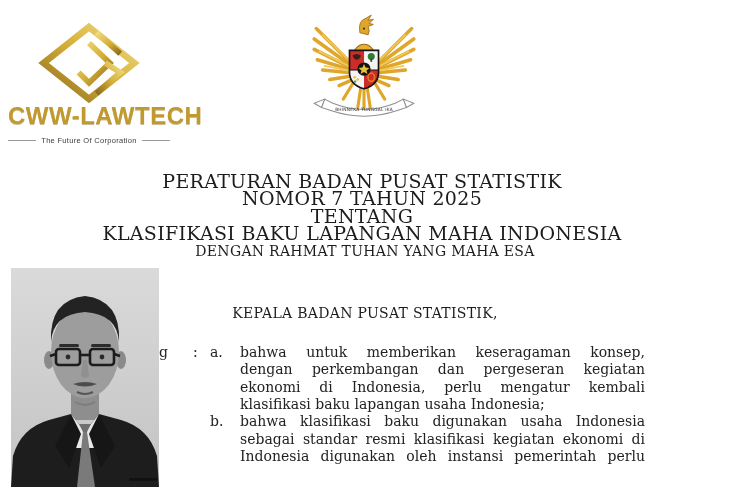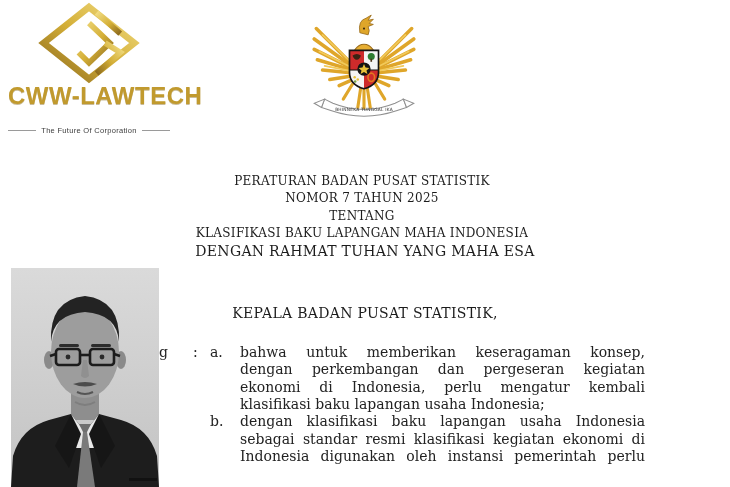--- a/index.html
+++ b/index.html
@@ -2,44 +2,44 @@
 <html><head>
 <meta charset="utf-8">
 <style>
   html,body{margin:0;padding:0;}
   body{
     position:relative;width:730px;height:487px;background:#ffffff;
     font-family:"DejaVu Serif","Liberation Serif",serif;
     overflow:hidden;color:#1e1e1e;
   }
   
-  .logo{position:absolute;left:8px;top:0;width:162px;text-align:center;}
+  .logo{position:absolute;left:8px;top:20px;width:162px;text-align:center;}
   .logo-icon{display:block;margin:2px auto 0 auto;}
   .logo-text{
     font-family:"Liberation Sans","DejaVu Sans",sans-serif;
     font-size:24px;font-weight:700;letter-spacing:.5px;line-height:24px;
     color:#c19a2e;
     text-shadow:0 1px 0 rgba(138,106,30,.45);
     white-space:nowrap;
   }
   .logo-tagline{
-    margin-top:18px;display:flex;align-items:center;gap:5px;justify-content:center;
+    margin-top:8px;display:flex;align-items:center;gap:5px;justify-content:center;
     font-family:"Liberation Sans","DejaVu Sans",sans-serif;
     font-size:7.5px;color:#3c3c3c;letter-spacing:.3px;white-space:nowrap;
   }
   .tag-rule{height:1px;background:#9a9a9a;flex:1 1 auto;max-width:30px;}
   
   .garuda{position:absolute;left:312px;top:12px;width:104px;height:112px;}
   
   .center-line{
     position:absolute;left:0;width:730px;text-align:center;
     font-size:14px;line-height:17.3px;letter-spacing:.3px;color:#1c1c1c;
   }
   #title-block{position:absolute;left:0;top:173px;width:724px;text-align:center;
-    font-size:12px;line-height:17.3px;letter-spacing:.3px;color:#1c1c1c;}
+    font-size:19px;line-height:17.3px;letter-spacing:.3px;color:#1c1c1c;}
   #invocation{top:243px;}
   #issuer{top:305px;}
   .considering{
     position:absolute;left:159px;top:344px;width:487px;
     font-size:14px;line-height:17.35px;color:#222;
     display:flex;flex-direction:row;
   }
   .cons-frag{width:34px;flex:0 0 34px;}
   .cons-colon{width:17px;flex:0 0 17px;}
   .cons-items{flex:1 1 auto;}
@@ -176,21 +176,21 @@
         <div class="cons-text">
           <div class="cons-line j">bahwa untuk memberikan keseragaman konsep,</div>
           <div class="cons-line j">dengan perkembangan dan pergeseran kegiatan</div>
           <div class="cons-line j">ekonomi di Indonesia, perlu mengatur kembali</div>
           <div class="cons-line n">klasifikasi baku lapangan usaha Indonesia;</div>
         </div>
       </div>
       <div class="cons-item">
         <span class="cons-marker">b.</span>
         <div class="cons-text">
-          <div class="cons-line j">dengan klasifikasi baku lapangan usaha Indonesia</div>
+          <div class="cons-line j">bahwa klasifikasi baku digunakan usaha Indonesia</div>
           <div class="cons-line j">sebagai standar resmi klasifikasi kegiatan ekonomi di</div>
           <div class="cons-line j">Indonesia digunakan oleh instansi pemerintah perlu</div>
         </div>
       </div>
     </div>
 </div>
 
 <div class="portrait">
   <svg width="148" height="219" viewBox="0 0 148 219">
     <defs>

